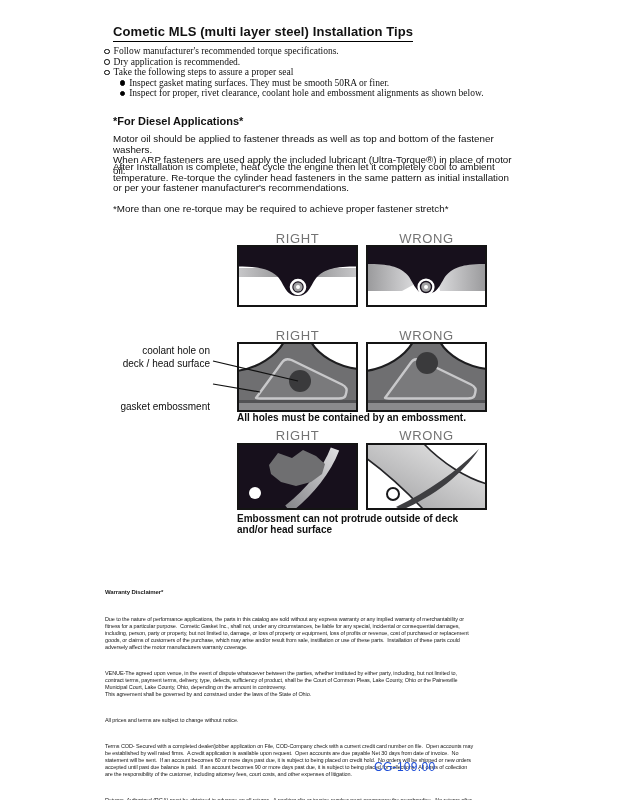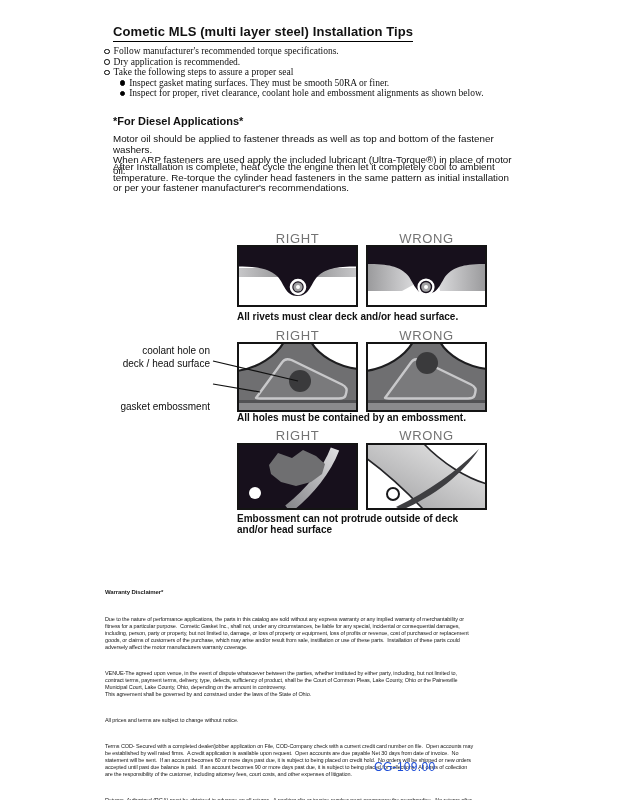--- a/index.html
+++ b/index.html
@@ -69,20 +69,21 @@
       <span>Inspect for proper, rivet clearance, coolant hole and embossment alignments as shown below.</span>
     </div>
   </div>
 
   <div class="h2">*For Diesel Applications*</div>
   <div class="para prose p1">Motor oil should be applied to fastener threads as well as top and bottom of the fastener washers.
 When ARP fasteners are used apply the included lubricant (Ultra-Torque®) in place of motor oil.</div>
   <div class="para prose p2">After Installation is complete, heat cycle the engine then let it completely cool to ambient
 temperature. Re-torque the cylinder head fasteners in the same pattern as initial installation
 or per your fastener manufacturer's recommendations.</div>
+  <div class="para prose note">*More than one re-torque may be required to achieve proper fastener stretch*</div>
 
   <div class="dlabel colA lrow1">RIGHT</div>
   <div class="dlabel colB lrow1">WRONG</div>
 
   <svg class="panel colA pr1" width="121" height="62" viewBox="0 0 121 62">
     <defs>
       <linearGradient id="gwL" x1="0" y1="0" x2="1" y2="0">
           <stop offset="0" stop-color="#c9c9cb"></stop>
           <stop offset="1" stop-color="#8e8e90"></stop>
         </linearGradient>
@@ -117,21 +118,20 @@
     <polygon points="0,19 50,19 47,40 36,46 0,46" fill="url(#gwL2)"></polygon>
     <polygon points="71,19 121,19 121,46 74,46 73,40" fill="url(#gwR2)"></polygon>
     <rect x="0" y="46" width="121" height="16" fill="#fff"></rect>
     <path d="M0,0 H121 V19 C98,19 90,21.5 82,28.5 C75,34.5 74,49 60.5,49 C48.5,49 47,34.5 40,28.5 C32,21.5 24,19 0,19 Z" fill="var(--diagram-black)"></path>
     <circle cx="60" cy="42" r="7.4" fill="none" stroke="#fff" stroke-width="2.4"></circle>
     <circle cx="60" cy="42" r="4.8" fill="#a2a2a4"></circle>
     <circle cx="60" cy="42" r="2" fill="#fff"></circle>
     <rect x="0" y="0" width="121" height="62" fill="none" stroke="var(--panel-border)" stroke-width="4"></rect>
   </svg>
 
-  <div class="caption cap1">All rivets must clear deck and/or head surface.</div>
 
   <div class="dlabel colA lrow2">RIGHT</div>
   <div class="dlabel colB lrow2">WRONG</div>
 
   <svg class="panel colA pr2" width="121" height="70" viewBox="0 0 121 70">
     <rect width="121" height="70" fill="var(--gasket-gray)"></rect>
     <path d="M19,56 L45,20.5 Q48,15.5 54.5,18 L105,42.5 Q111,45.5 109.3,50.5 L108.5,53.5 Q107.5,56.5 102,56.5 L23,56.5 Q19,56.5 19,56 Z" fill="#7a7a7c" stroke="var(--bead-gray)" stroke-width="2.4" stroke-linejoin="round"></path>
     <path d="M0,0 L47,0 C39,14 21,26 0,29 Z" fill="#fff" stroke="#1d1d1f" stroke-width="2.2"></path>
     <path d="M74,0 L121,0 L121,27 C100,24.5 82,13.5 74,0 Z" fill="#fff" stroke="#1d1d1f" stroke-width="2.2"></path>
     <circle cx="63" cy="39" r="11" fill="var(--hole-gray)"></circle>

